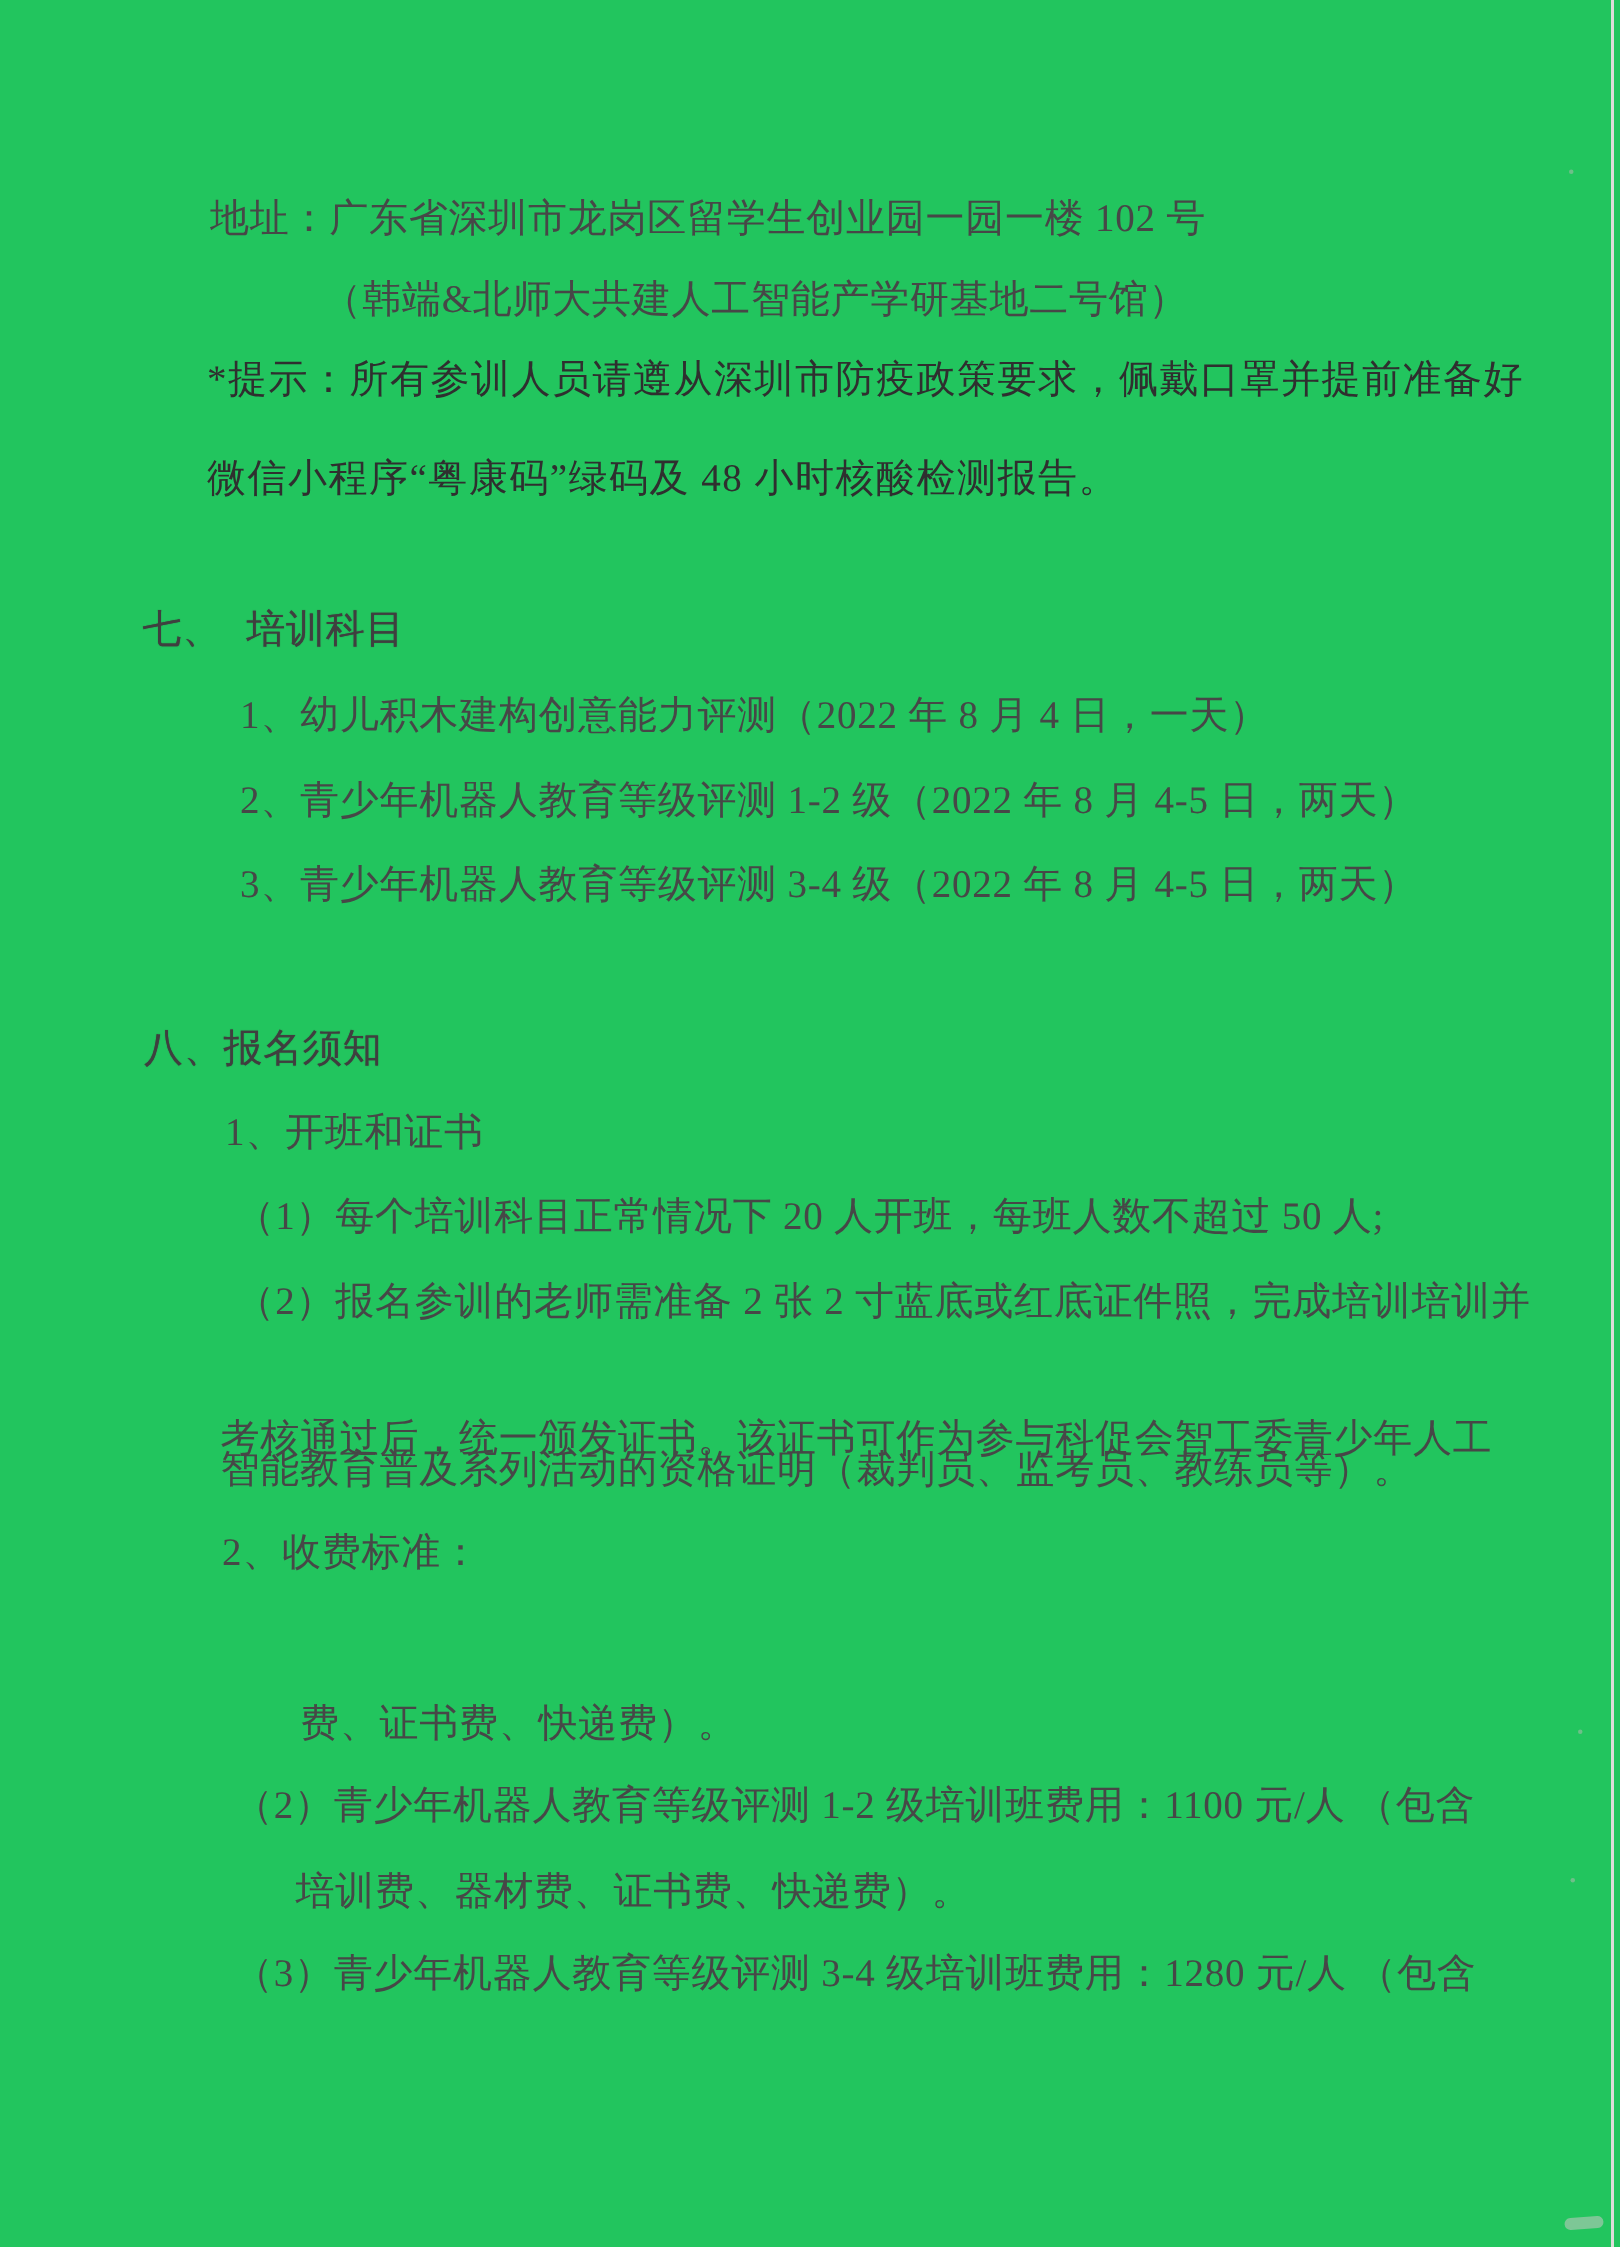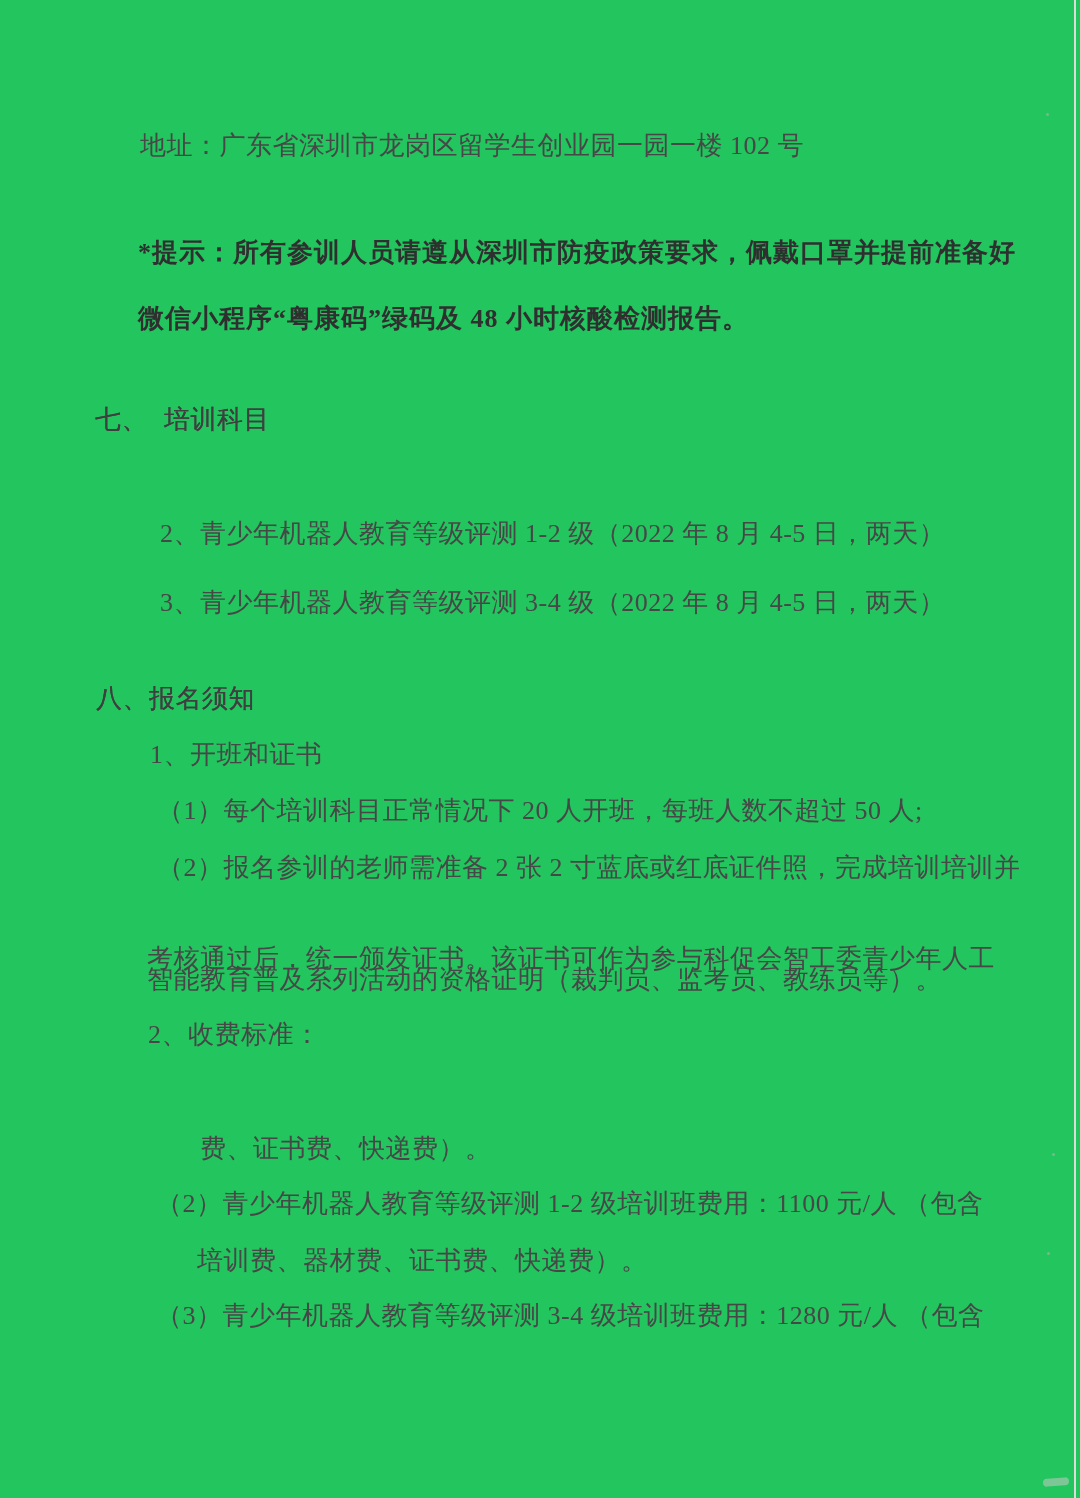--- a/index.html
+++ b/index.html
@@ -22,21 +22,21 @@
     font-size: 26px;
     letter-spacing: 0.5px;
     color: #474747;
     line-height: 30px;
   }
   .heading {
     color: #3f3f3f;
     text-shadow: 0 0 0.6px #3f3f3f; 
   }
   .bold {
-    font-weight: 700;
+    font-weight: 400;
     color: #2f2f2f;
     letter-spacing: 1px;
   }
   .scan-edge {
     position: absolute;
     top: 0;
     right: 4px;
     width: 2px;
     height: 100%;
     background: #dcdcd8;
@@ -61,31 +61,33 @@
     opacity: 0.5;
   }
 </style>
 </head>
 <body>
 
 <div class="page">
 
   <div class="doc-line" style="left:140px; top:131px;">地址：广东省深圳市龙岗区留学生创业园一园一楼 102 号</div>
 
+  <div class="doc-line" style="left:215px; top:185px;">（韩端&amp;北师大共建人工智能产学研基地二号馆）</div>
 
   <div class="doc-line bold" style="left:138px; top:238px;">*提示：所有参训人员请遵从深圳市防疫政策要求，佩戴口罩并提前准备好</div>
 
   <div class="doc-line bold" style="left:138px; top:304px;">微信小程序“粤康码”绿码及 48 小时核酸检测报告。</div>
 
   <div class="doc-line heading" style="left:95px; top:406px;font-family:Liberation Mono, monospace;">七、 培训科目</div>
 
+  <div class="doc-line" style="left:160px; top:462px;">1、幼儿积木建构创意能力评测（2022 年 8 月 4 日，一天）</div>
 
   <div class="doc-line" style="left:160px; top:519px;">2、青少年机器人教育等级评测 1-2 级（2022 年 8 月 4-5 日，两天）</div>
 
-  <div class="doc-line" style="left:160px; top:588px;">3、青少年机器人教育等级评测 3-4 级（2022 年 8 月 4-5 日，两天）</div>
+  <div class="doc-line" style="left:160px; top:575px;">3、青少年机器人教育等级评测 3-4 级（2022 年 8 月 4-5 日，两天）</div>
 
   <div class="doc-line heading" style="left:96px; top:684px;">八、报名须知</div>
 
   <div class="doc-line" style="left:150px; top:740px;">1、开班和证书</div>
 
   <div class="doc-line" style="left:157px; top:796px;">（1）每个培训科目正常情况下 20 人开班，每班人数不超过 50 人;</div>
 
   <div class="doc-line" style="left:157px; top:853px;">（2）报名参训的老师需准备 2 张 2 寸蓝底或红底证件照，完成培训培训并</div>
 
   <div class="doc-line" style="left:147px; top:944px;">考核通过后，统一颁发证书。该证书可作为参与科促会智工委青少年人工</div>

